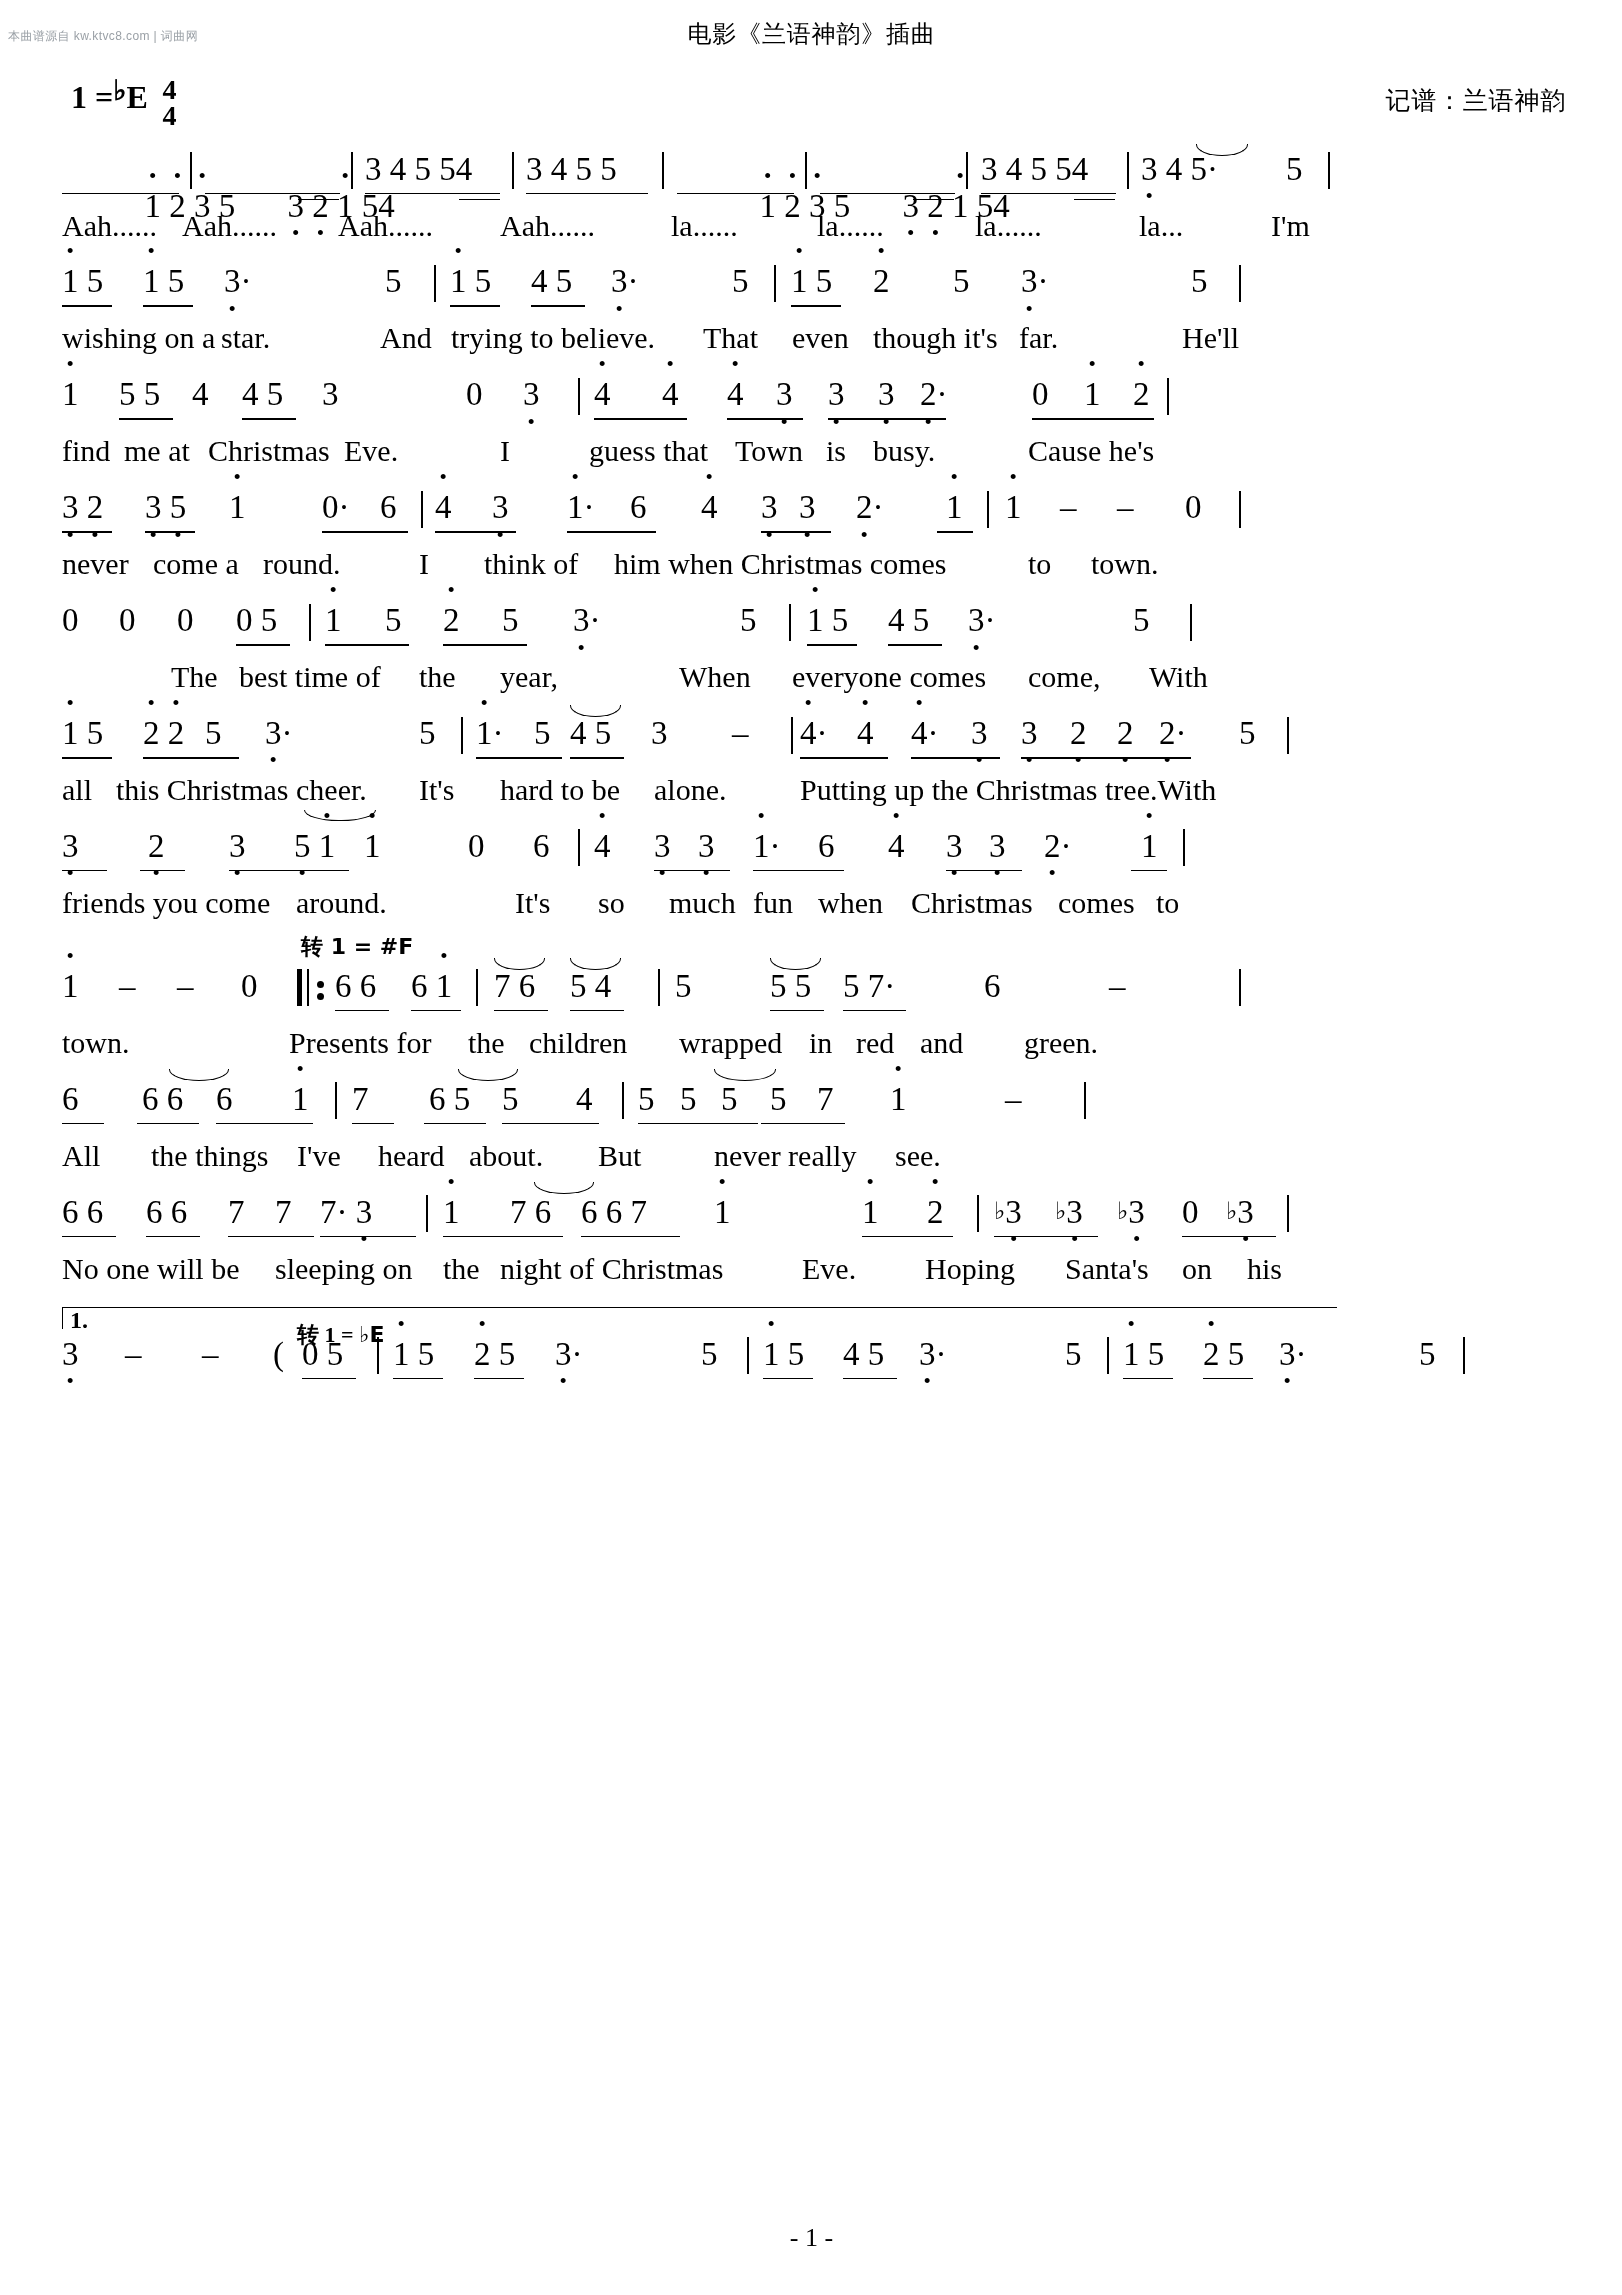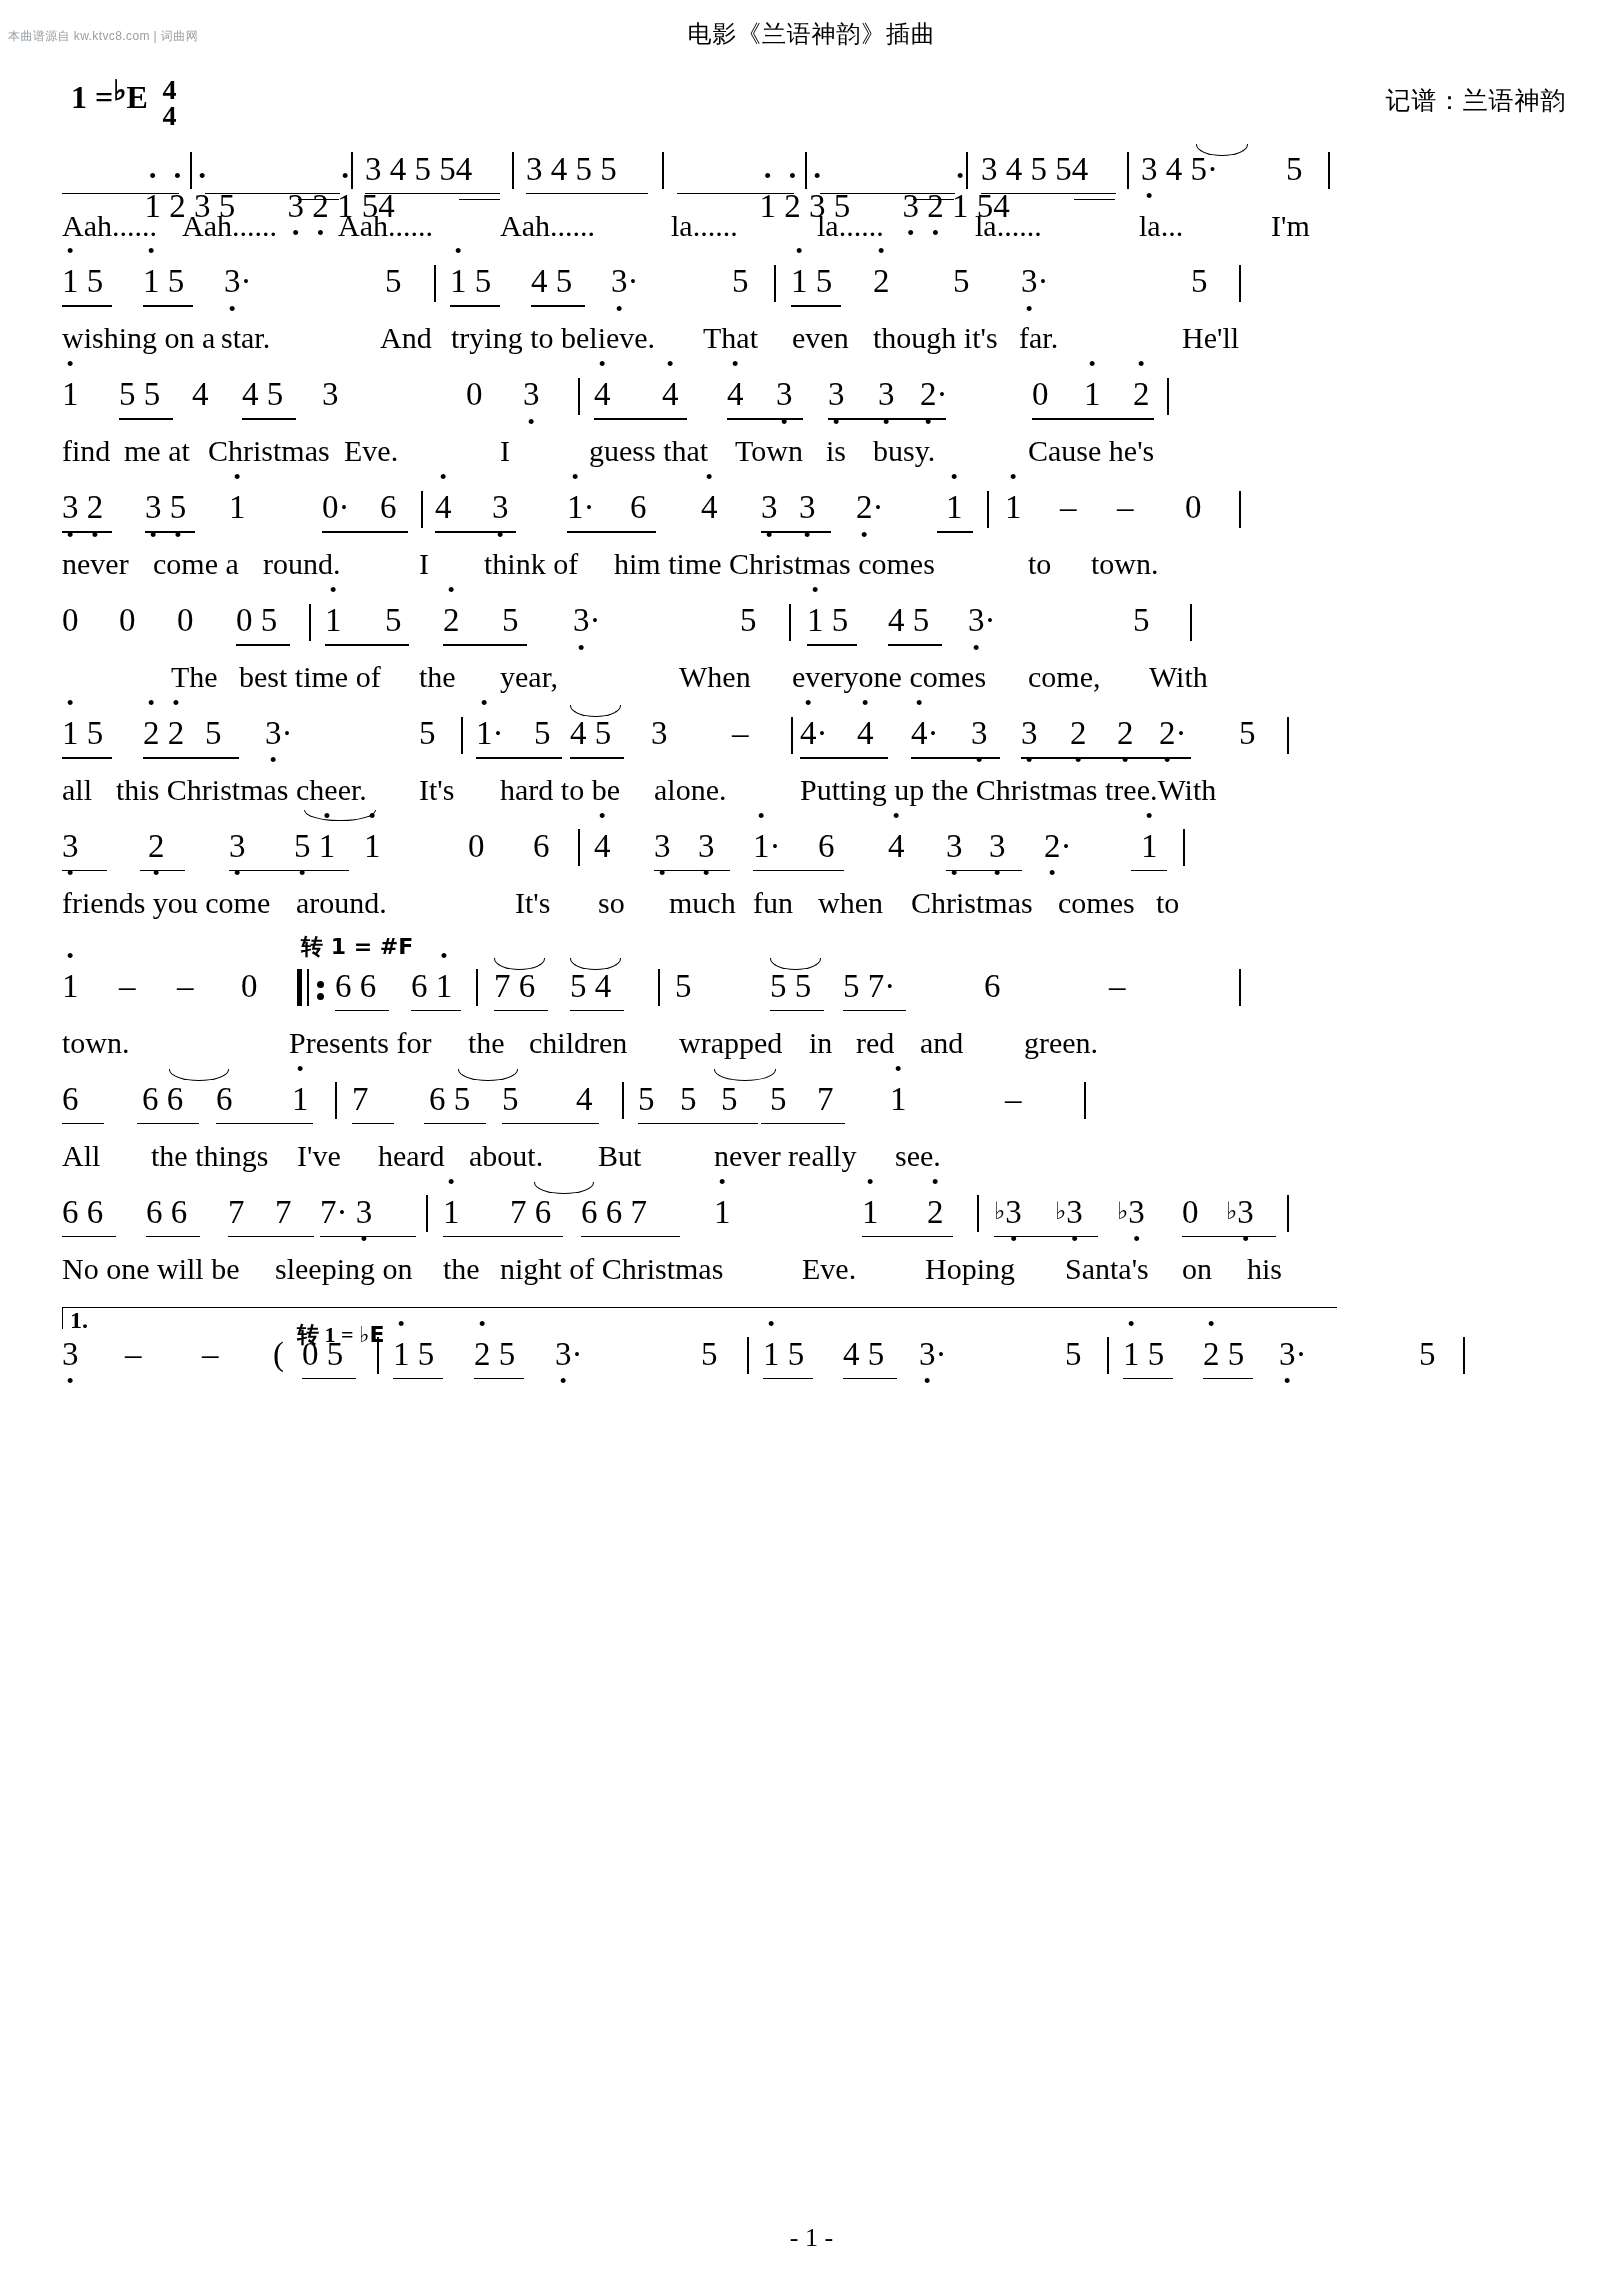--- a/index.html
+++ b/index.html
@@ -407,21 +407,21 @@
         <span class="tok" style="left:1055px">–</span>
         <span class="tok" style="left:1123px">0</span>
         <span class="bar" style="left:1177px"></span>
       </div>
       <div class="lyrics">
         <span class="ly" style="left:0px">never</span>
         <span class="ly" style="left:91px">come a</span>
         <span class="ly" style="left:201px">round.</span>
         <span class="ly" style="left:357px">I</span>
         <span class="ly" style="left:422px">think of</span>
-        <span class="ly" style="left:552px">him time Christmas comes</span>
+        <span class="ly" style="left:552px">him when Christmas comes</span>
         <span class="ly" style="left:966px">to</span>
         <span class="ly" style="left:1029px">town.</span>
       </div>
     </div>
 
     <div class="system">
       <div class="notes">
         <span class="tok" style="left:0px">0</span>
         <span class="tok" style="left:57px">0</span>
         <span class="tok" style="left:115px">0</span>

